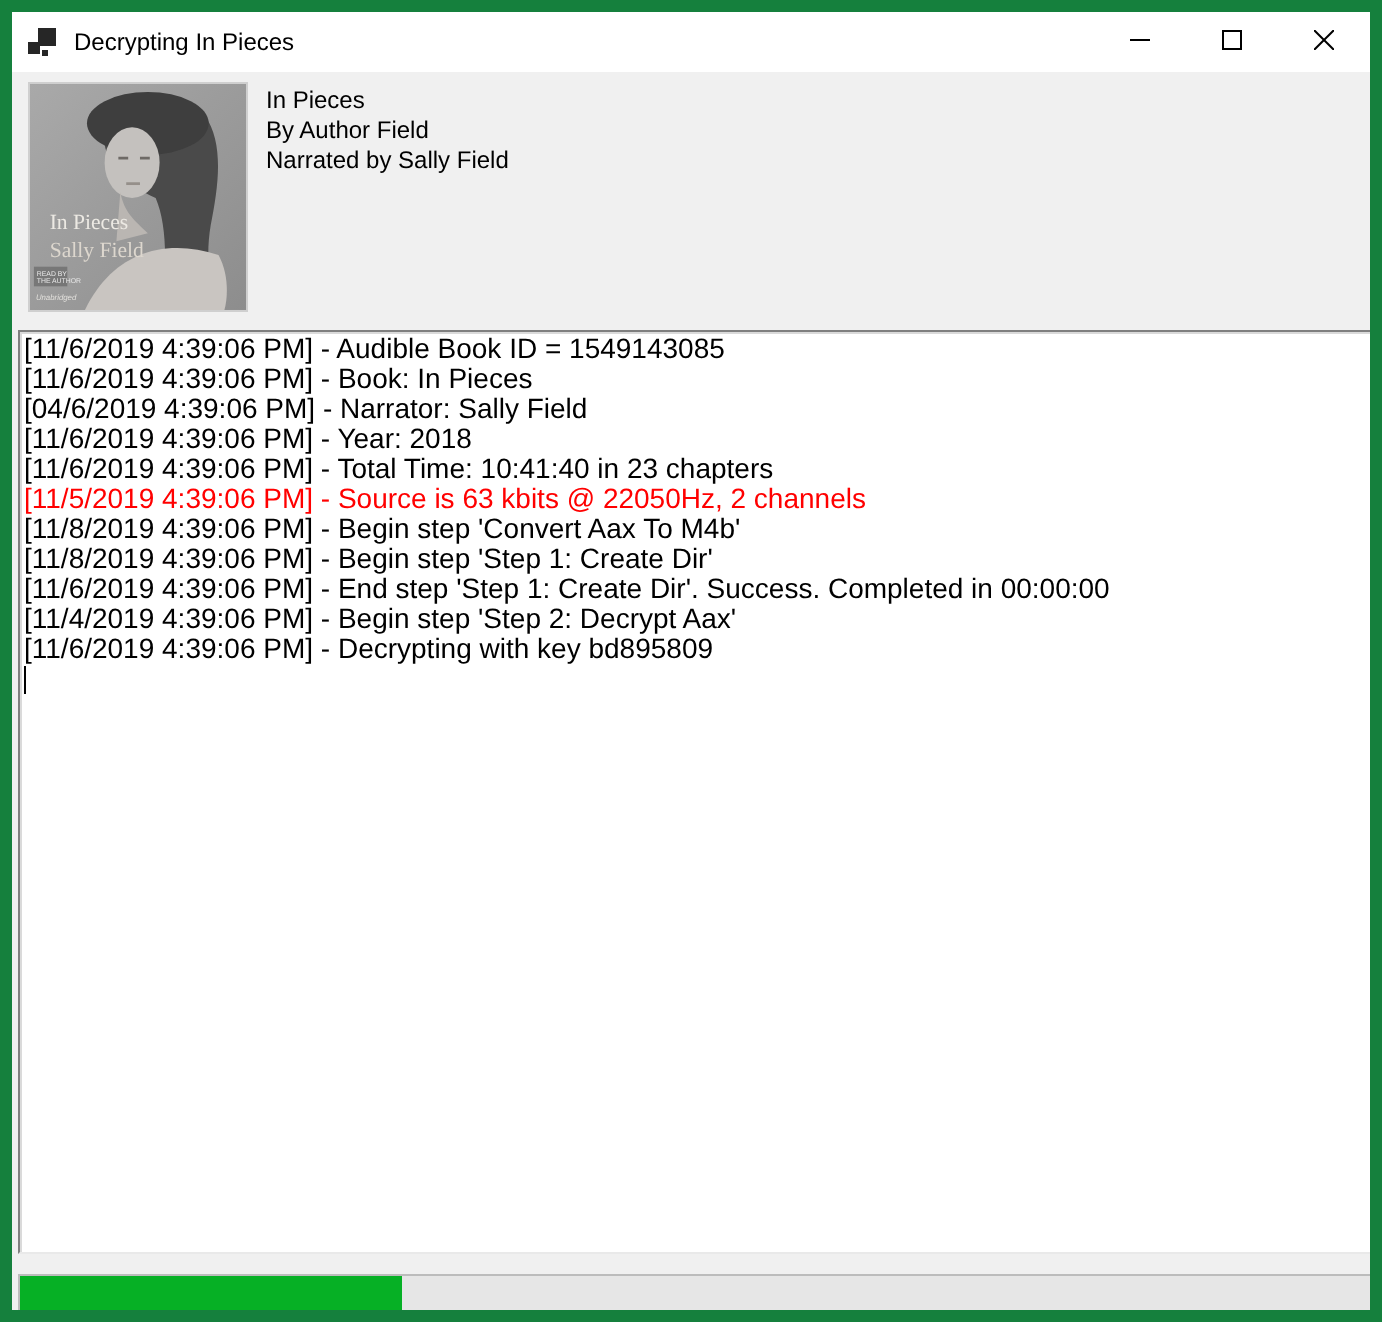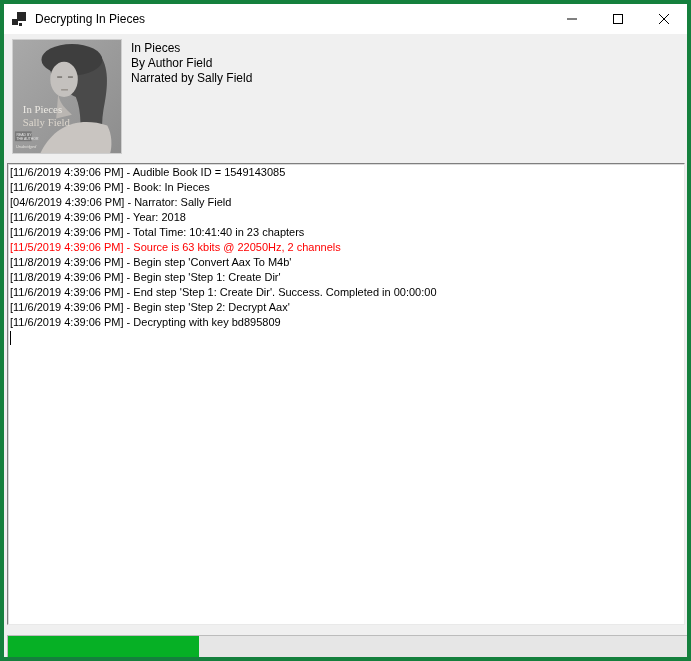--- a/index.html
+++ b/index.html
@@ -1,21 +1,21 @@
 <!DOCTYPE html>
 <html style="--error-color: #FF0000;"><head>
 <meta charset="utf-8">
 <style>
   * { margin:0; padding:0; box-sizing:border-box; }
   html,body { background:#ffffff; }
   body { width:691px; height:661px; font-family:"Liberation Sans", sans-serif; }
 
   .window {
     position:relative; width:691px; height:661px;
-    background:#c2410c; border:4px solid #15803d; overflow:hidden;
+    background:#c2410c; border:6px solid #15803d; overflow:hidden;
   }
 
   
   .titlebar {
     height:30px; background:#ffffff;
     display:flex; align-items:center;
   }
   .app-icon { margin-left:8px; width:14px; height:14px; flex:0 0 auto; }
   .title-text { margin-left:9px; font-size:12px; color:#000; white-space:nowrap; }
   .controls { margin-left:auto; display:flex; height:100%; }
@@ -39,21 +39,21 @@
   }
 
   
   .log {
     position:absolute; left:3px; top:129px; width:678px; height:462px;
     background:#ffffff;
     border:1px solid;
     border-color:#7f7f7f #e9e9e9 #e9e9e9 #7f7f7f;
     box-shadow: inset 1px 1px 0 rgba(150,150,150,0.35);
     padding:1px 2px;
-    font-size:11px; line-height:15px; color:#000;
+    font-size:14px; line-height:15px; color:#000;
     overflow:hidden; cursor:text;
   }
   .log-line { white-space:pre; }
   .log-line.error { color: var(--error-color, #FF0000); }
   .caret-line { height:15px; display:flex; align-items:center; }
   .caret { display:inline-block; width:1px; height:14px; background:#000; }
 
   
   .progressbar {
     position:absolute; left:3px; top:601px; width:685px; height:26px;
@@ -145,21 +145,21 @@
       <div>
           <div class="log-line">[11/6/2019 4:39:06 PM] - Audible Book ID = 1549143085</div>
           <div class="log-line">[11/6/2019 4:39:06 PM] - Book: In Pieces</div>
           <div class="log-line">[04/6/2019 4:39:06 PM] - Narrator: Sally Field</div>
           <div class="log-line">[11/6/2019 4:39:06 PM] - Year: 2018</div>
           <div class="log-line">[11/6/2019 4:39:06 PM] - Total Time: 10:41:40 in 23 chapters</div>
           <div class="log-line error">[11/5/2019 4:39:06 PM] - Source is 63 kbits @ 22050Hz, 2 channels</div>
           <div class="log-line">[11/8/2019 4:39:06 PM] - Begin step 'Convert Aax To M4b'</div>
           <div class="log-line">[11/8/2019 4:39:06 PM] - Begin step 'Step 1: Create Dir'</div>
           <div class="log-line">[11/6/2019 4:39:06 PM] - End step 'Step 1: Create Dir'. Success. Completed in 00:00:00</div>
-          <div class="log-line">[11/6/2019 4:39:06 PM] - Begin step 'Step 2: Decrypt Aax'</div>
+          <div class="log-line">[11/4/2019 4:39:06 PM] - Begin step 'Step 2: Decrypt Aax'</div>
           <div class="log-line">[11/6/2019 4:39:06 PM] - Decrypting with key bd895809</div>
         </div>
       <div class="caret-line">
         <span class="caret"></span>
       </div>
     </div>
 
     <div class="progressbar" style="background: rgb(230, 230, 230); border-color: rgb(188, 188, 188);">
       <div class="progress-fill" style="width: 28%; background: rgb(6, 176, 37);"></div>
     </div>

